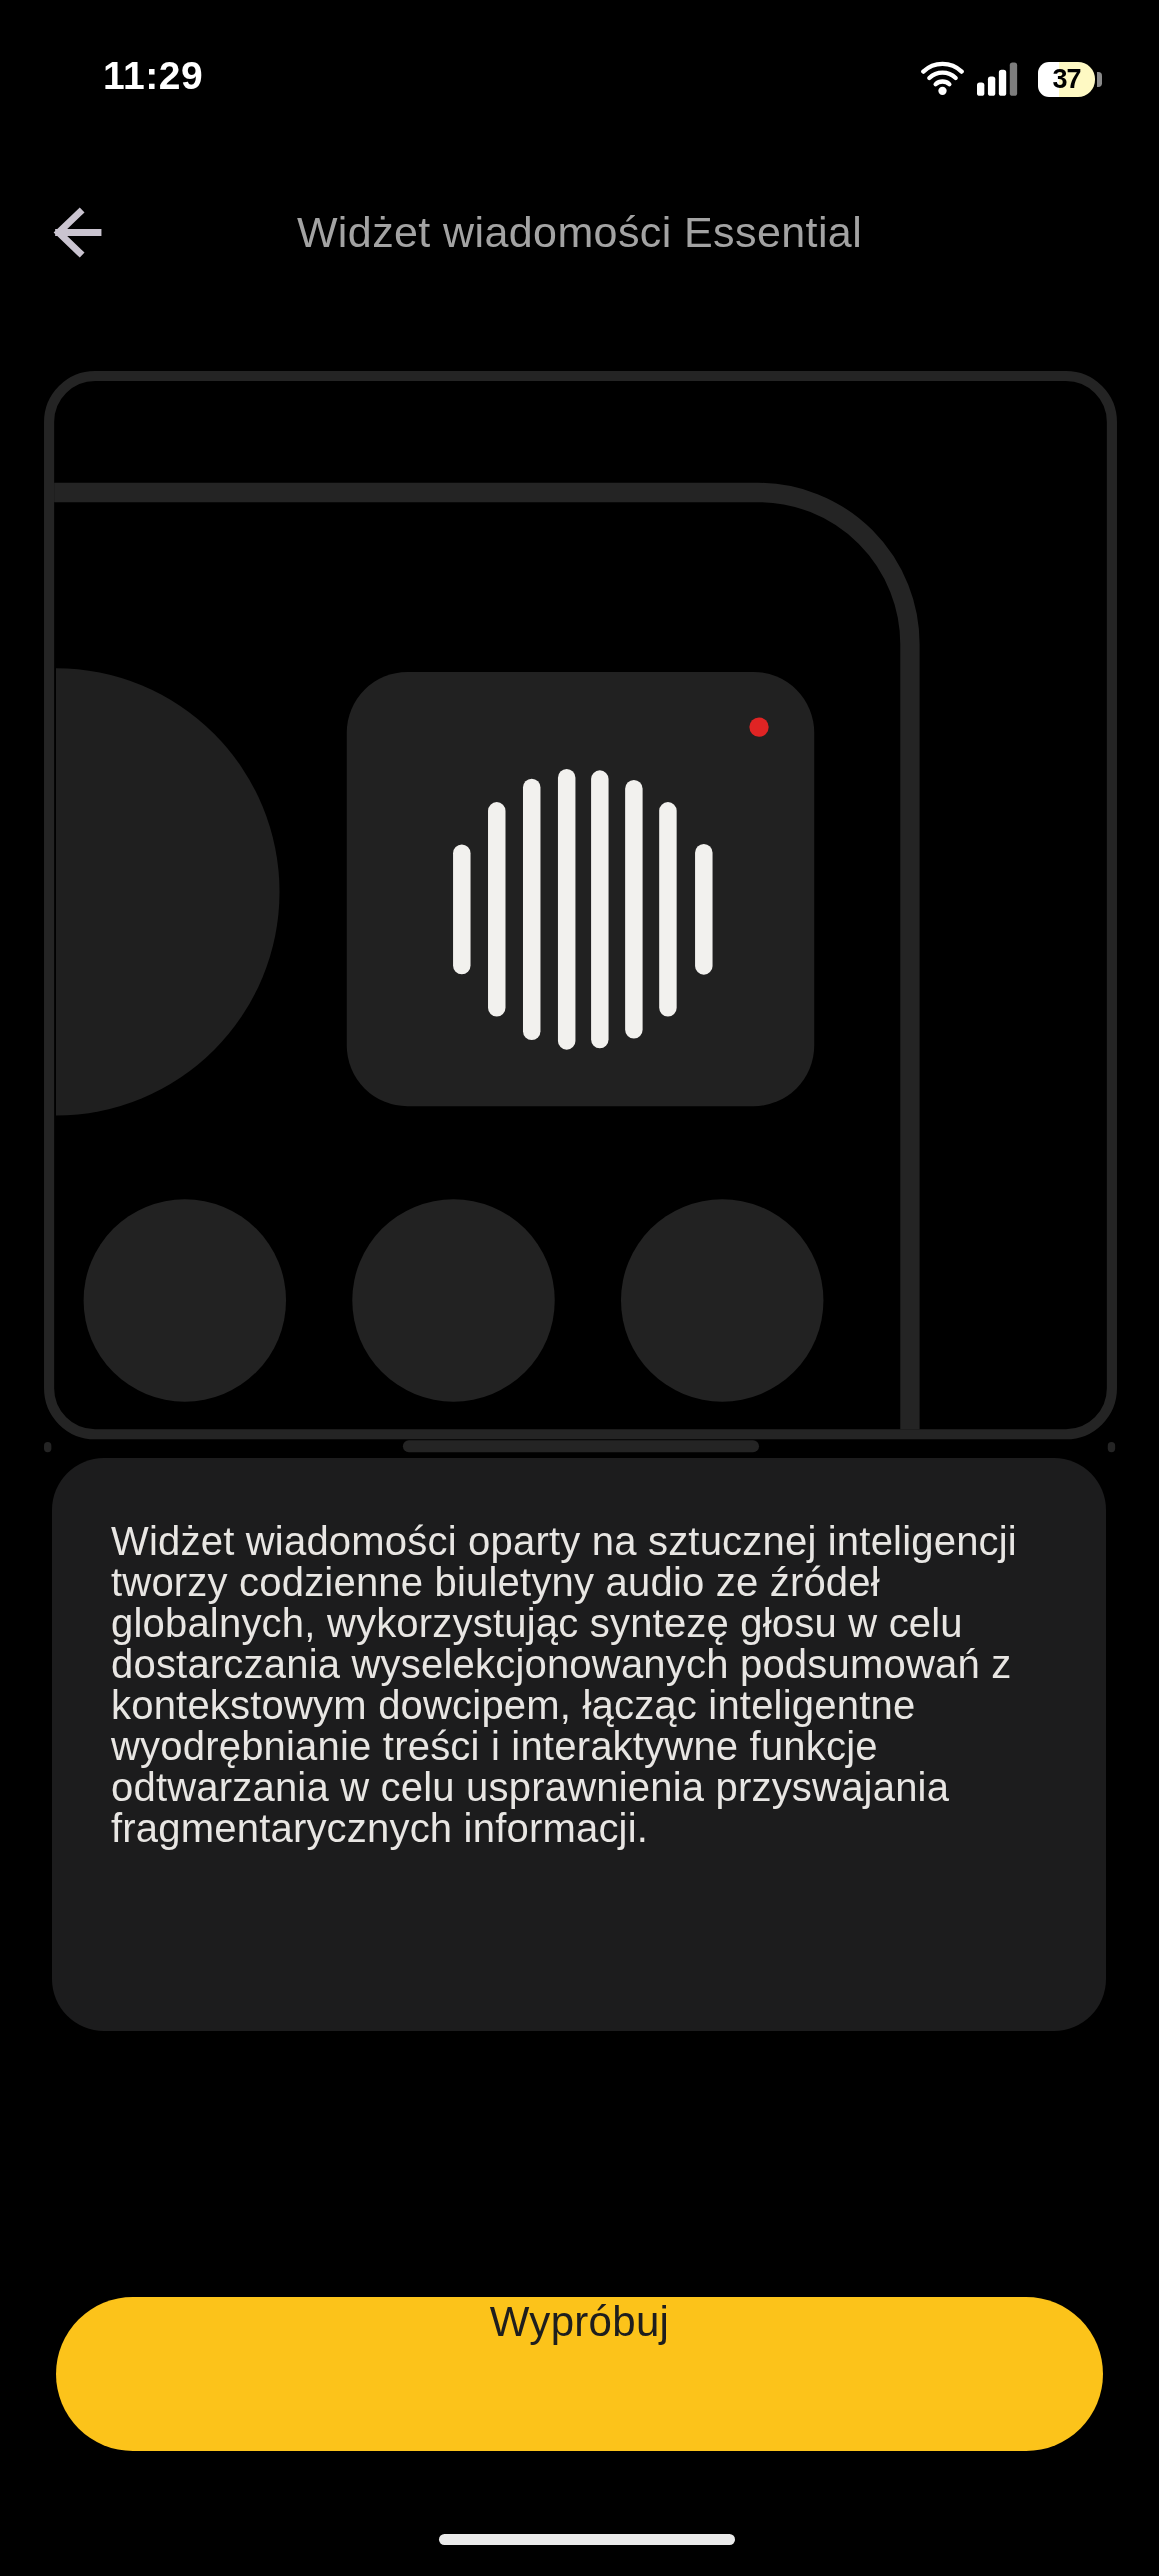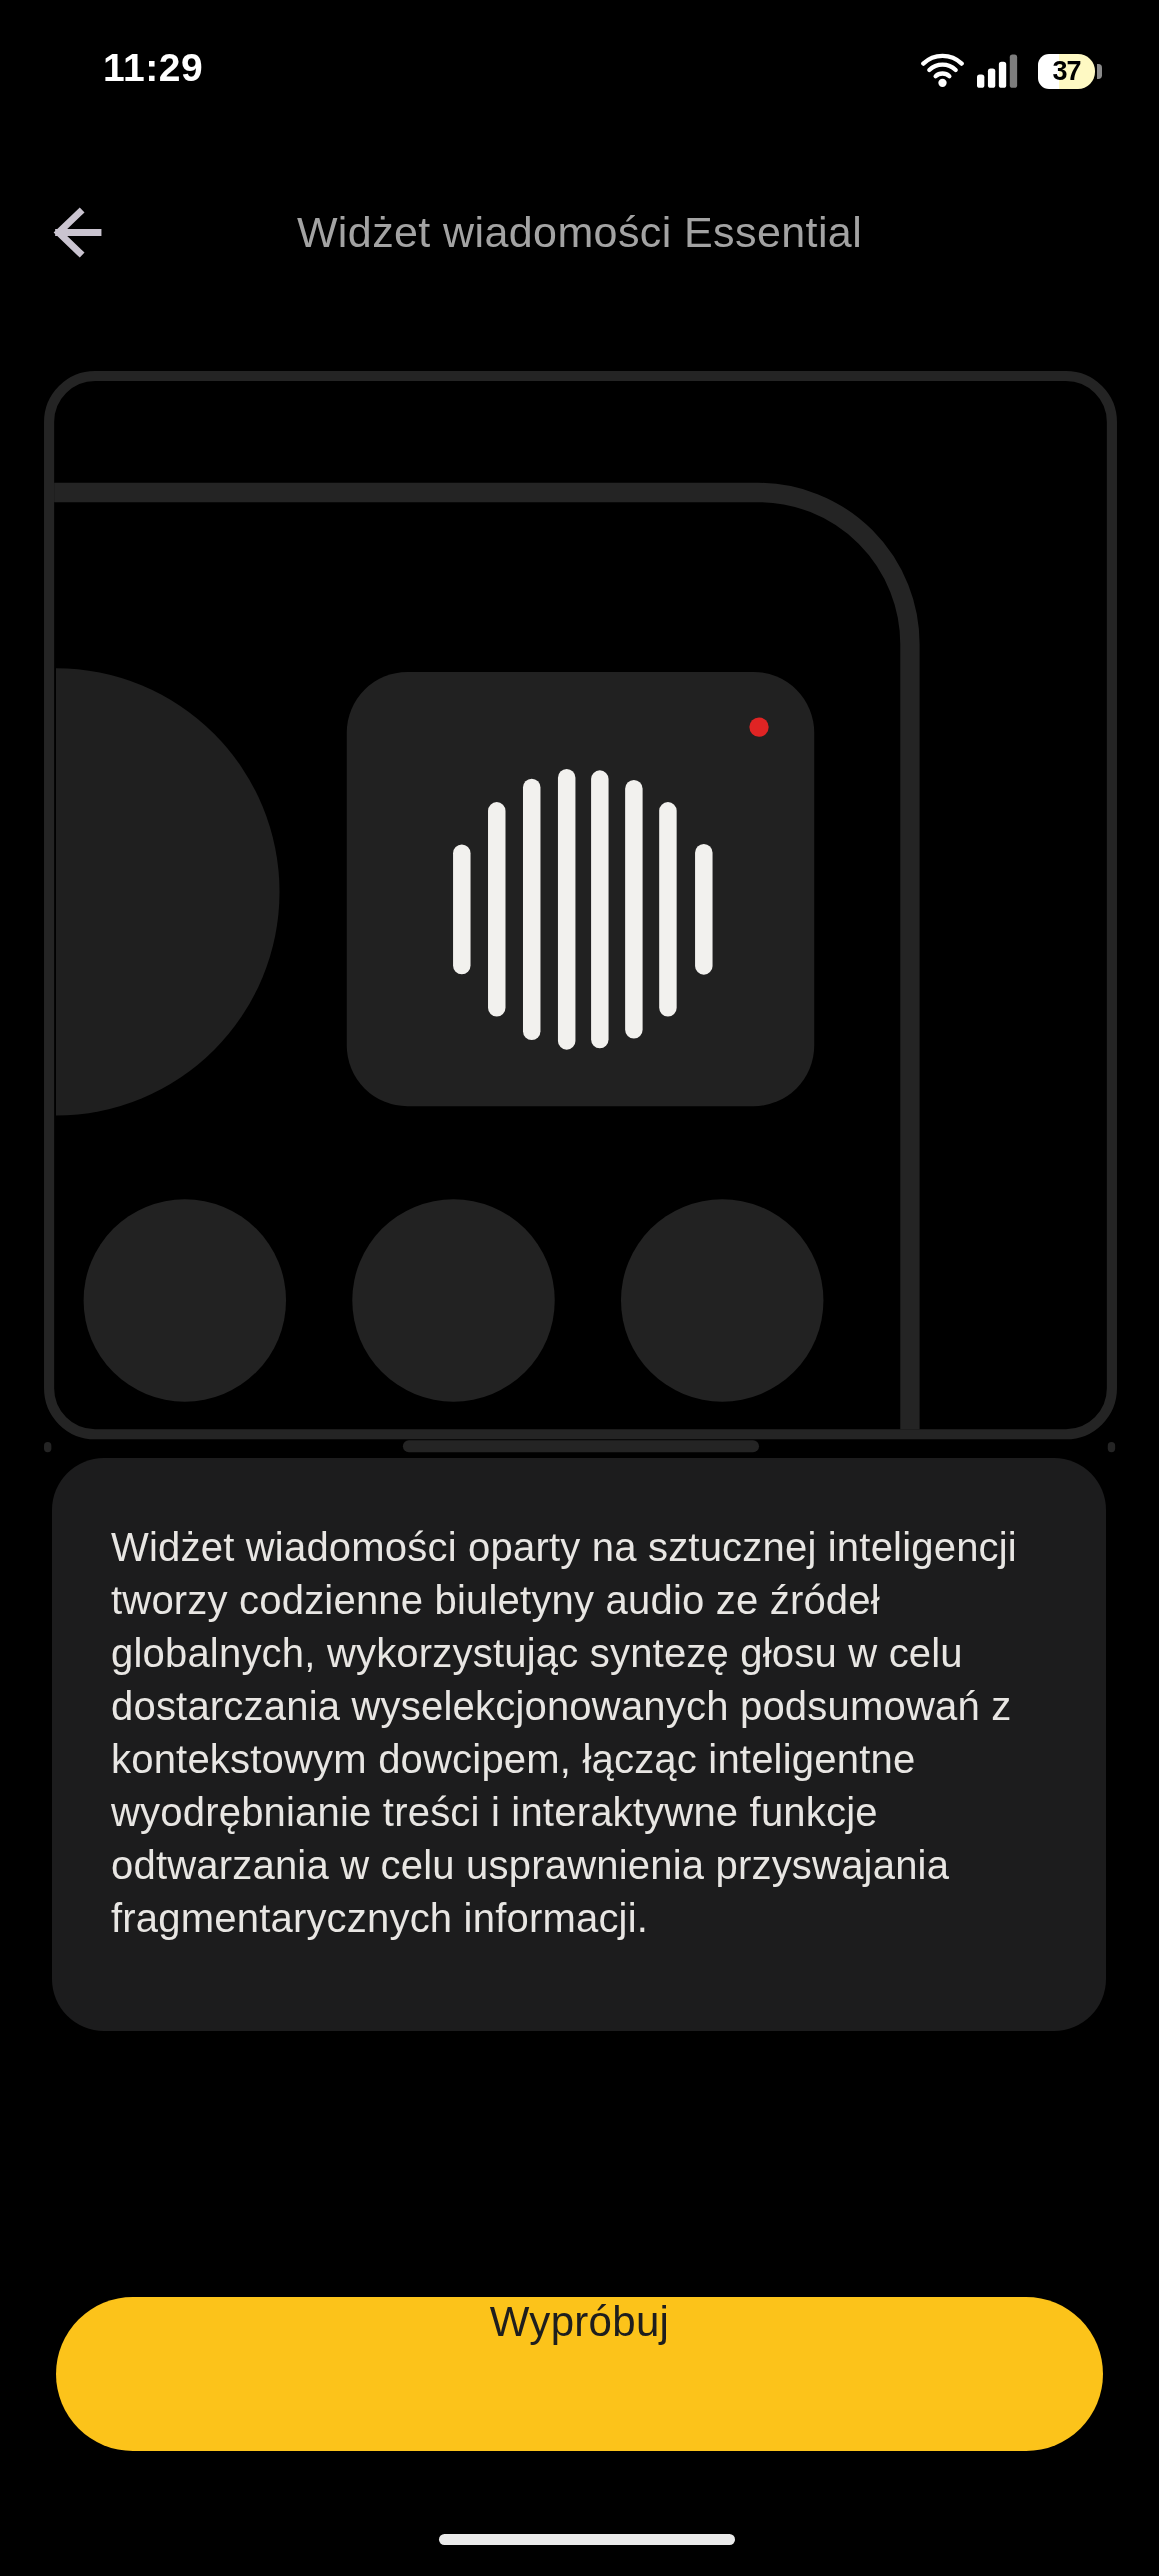--- a/index.html
+++ b/index.html
@@ -2,39 +2,39 @@
 <html style="font-size:14.7px"><head>
 <meta charset="utf-8">
 <style>
   html,body{margin:0;padding:0;background:#000;}
   body{
     width:1159px;height:2576px;position:relative;overflow:hidden;
     font-family:"Liberation Sans", sans-serif;
     -webkit-font-smoothing:antialiased;
   }
   
-  .status-bar{position:absolute;left:0;top:0;width:1159px;height:110px;}
+  .status-bar{position:absolute;left:0;top:8px;width:1159px;height:110px;}
   .status-time{position:absolute;left:103px;top:46px;font-size:39px;font-weight:700;color:#ffffff;letter-spacing:0.5px;}
   .status-icons{position:absolute;right:64px;top:52px;display:flex;align-items:center;gap:13px;height:39px;}
   .battery{position:relative;width:57px;height:35px;border-radius:17px;background:#fef9c3;}
   .battery-fill{position:absolute;left:0;top:0;bottom:0;width:21px;background:#ffffff;border-radius:11px 0 0 11px;}
   .battery-num{position:absolute;inset:0;display:flex;align-items:center;justify-content:center;font-size:27px;font-weight:700;color:#000;letter-spacing:-0.9px;}
   .battery-nub{position:absolute;right:-7.4px;top:10px;width:5.5px;height:14.7px;background:#8a8a8a;border-radius:0 3.7px 3.7px 0;}
   .back-btn{position:absolute;left:46px;top:204px;width:59px;height:59px;background:none;border:none;padding:0;cursor:pointer;}
   .page-title{position:absolute;left:0;top:208px;width:1159px;text-align:center;font-size:43px;font-weight:400;color:#a3a3a3;letter-spacing:0.4px;}
   
   .illustration{position:absolute;left:44px;top:371px;width:1073px;height:1084px;}
   
   .description-card{
     position:absolute;left:52px;top:1458px;width:1054px;height:573px;
     background:#1c1c1d;border-radius:52px;box-sizing:border-box;
     padding:63px 55px 0 59px;
   }
   .description-text{
-    font-size:40px;line-height:53px;color:#e8e6e3;letter-spacing:0.2px;
+    font-size:40px;line-height:41px;color:#e8e6e3;letter-spacing:0.2px;
   }
   
   .try-button{
     position:absolute;left:56px;top:2297px;width:1047px;height:154px;
     border:none;border-radius:77px;cursor:pointer;
     font-family:"Liberation Sans", sans-serif;
     font-size:42px;font-weight:400;letter-spacing:0.3px;
     display:flex;align-items:flex-start;justify-content:center;
   }
   

